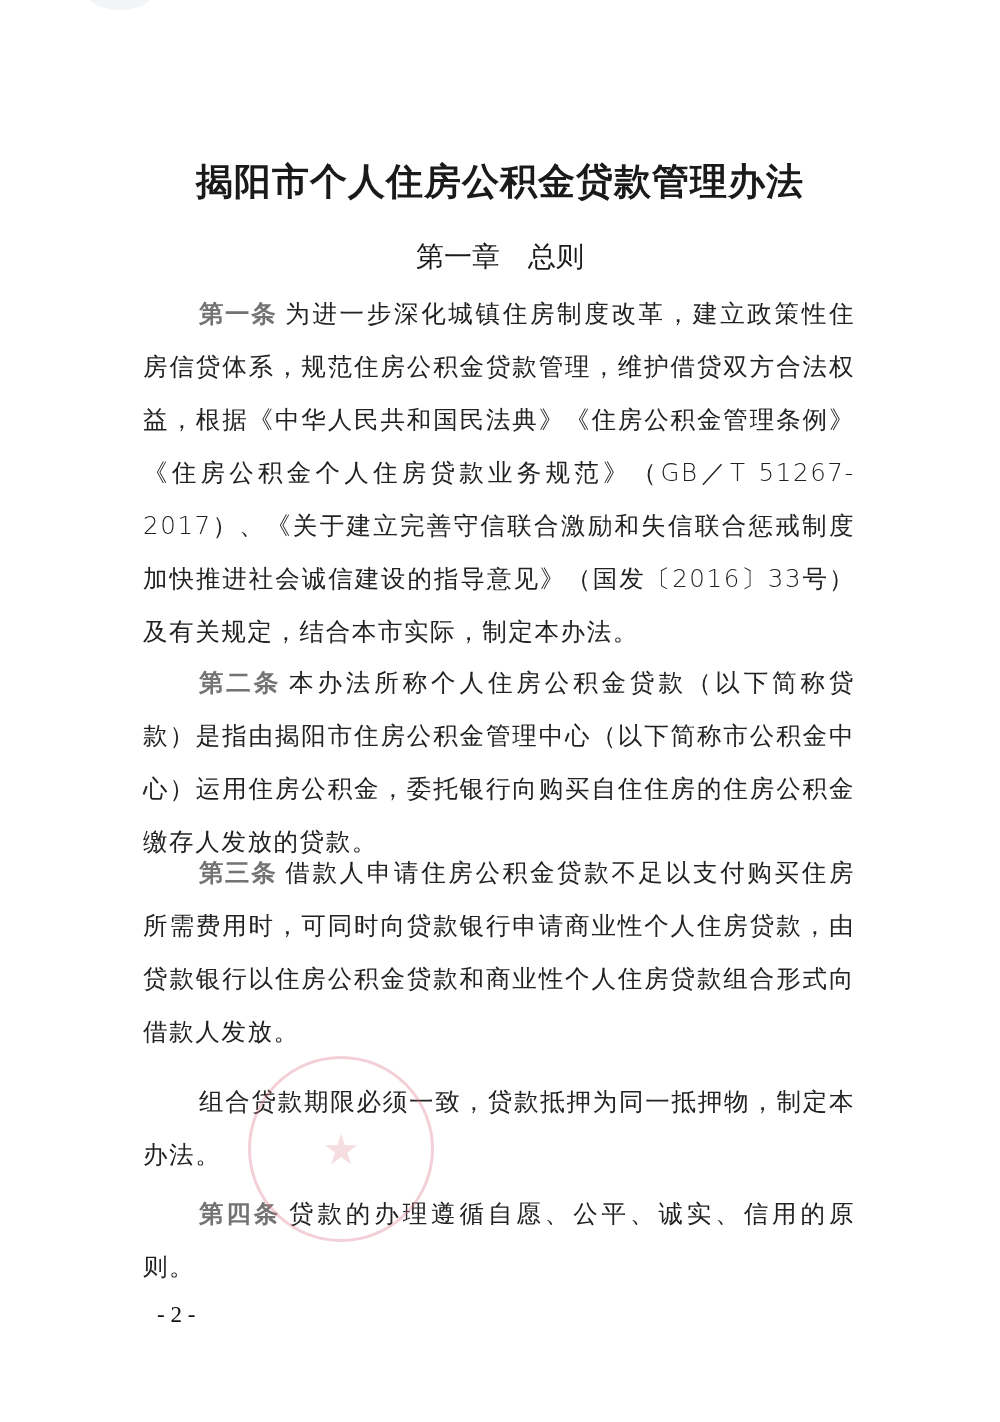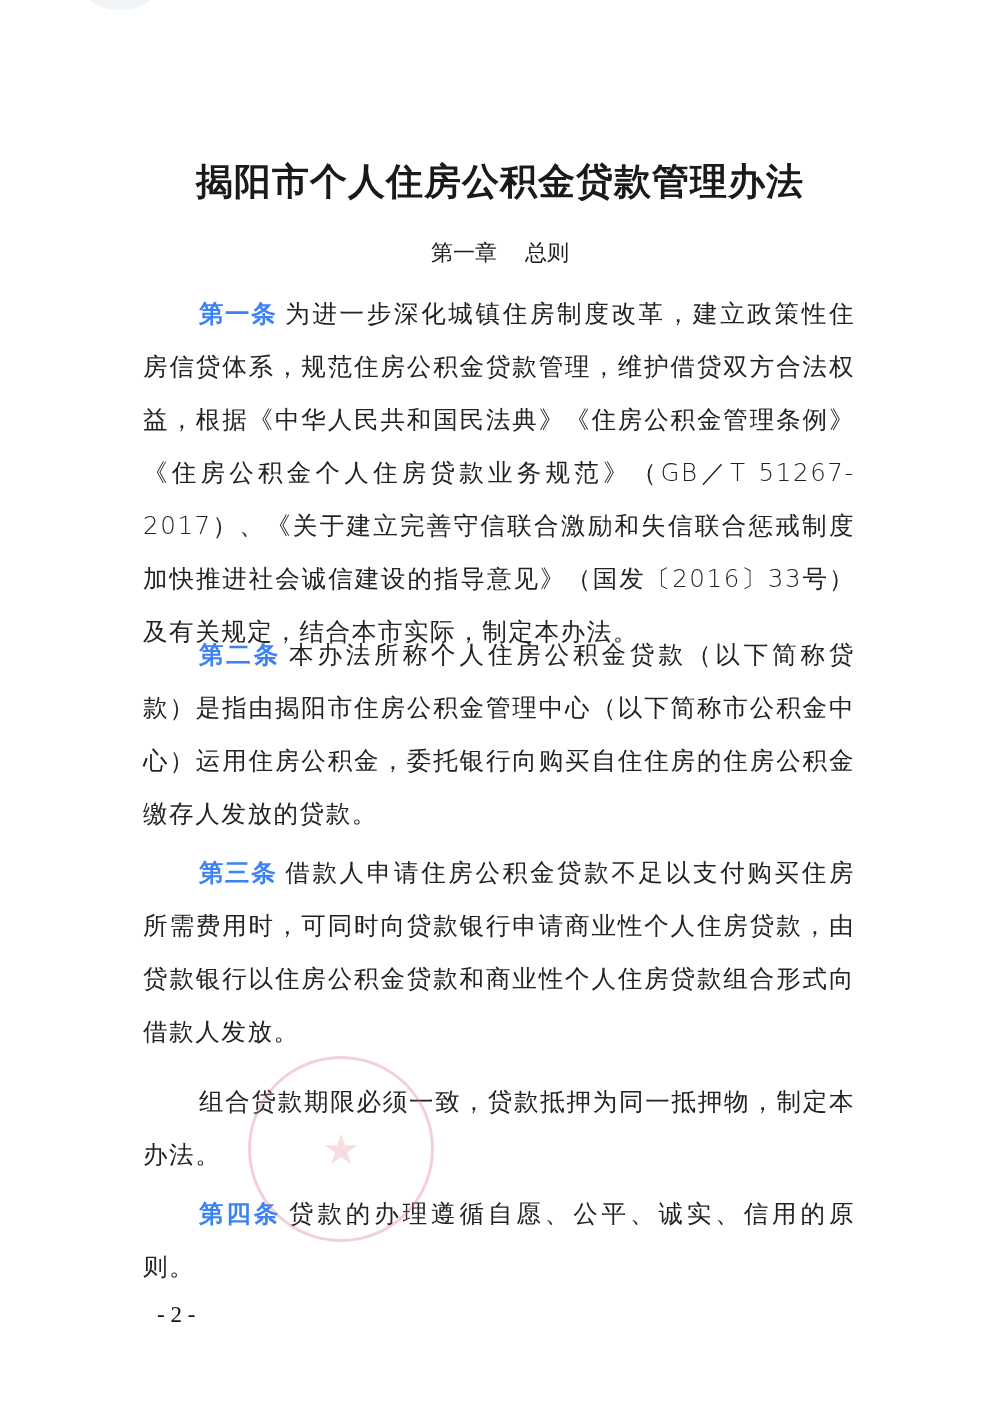--- a/index.html
+++ b/index.html
@@ -12,34 +12,34 @@
       position: absolute; left: 85px; top: -30px; width: 70px; height: 40px;
       border-radius: 50%; background: #e8eef4; opacity: 0.6;
     }
     .title {
       position: absolute; left: 0; width: 1000px; top: 132px;
       text-align: center; font-size: 37px; font-weight: bold; letter-spacing: 1px;
       font-family: Liberation Sans, sans-serif;
     }
     .chapter {
       position: absolute; left: 0; width: 1000px; top: 238px;
-      text-align: center; font-size: 22px;
+      text-align: center; font-size: 28px;
       font-family: "DejaVu Sans", sans-serif;
     }
     .chapter .gap { display: inline-block; width: 28px; }
     .para {
       position: absolute; left: 143px; width: 712px;
       font-size: 24.5px; line-height: 53px;
       text-indent: 56px; text-align: justify; text-align-last: left;
       font-family: "DejaVu Sans", sans-serif; font-weight: 300;
       letter-spacing: 1.6px; color: #222;
     }
     .para .art {
       font-weight: bold; font-family: "DejaVu Sans", sans-serif;
-      color: #3b82f6; margin-right: 8px; letter-spacing: 0.5px;
+      color: #737373; margin-right: 8px; letter-spacing: 0.5px;
     }
     .seal {
       position: absolute; left: 248px; top: 1056px; width: 186px; height: 186px;
       border-radius: 50%; border: 3px solid rgba(220, 120, 140, 0.35);
       box-sizing: border-box;
     }
     .seal-star {
       position: absolute; left: 50%; top: 50%; transform: translate(-50%, -50%);
       color: rgba(220, 120, 140, 0.25); font-size: 42px;
     }
@@ -56,21 +56,21 @@
 <h1 class="title">揭阳市个人住房公积金贷款管理办法</h1>
 
 <div class="chapter">
   <span>第一章</span><span class="gap"></span><span>总则</span>
 </div>
 
 <div class="para" style="top:287px;">
   <span class="art">第一条</span><span>为进一步深化城镇住房制度改革，建立政策性住房信贷体系，规范住房公积金贷款管理，维护借贷双方合法权益，根据《中华人民共和国民法典》《住房公积金管理条例》《住房公积金个人住房贷款业务规范》（GB／T 51267-2017）、《关于建立完善守信联合激励和失信联合惩戒制度加快推进社会诚信建设的指导意见》（国发〔2016〕33号）及有关规定，结合本市实际，制定本办法。</span>
 </div>
 
-<div class="para" style="top:628px;">
+<div class="para" style="top:656px;">
   <span class="art">第二条</span><span>本办法所称个人住房公积金贷款（以下简称贷款）是指由揭阳市住房公积金管理中心（以下简称市公积金中心）运用住房公积金，委托银行向购买自住住房的住房公积金缴存人发放的贷款。</span>
 </div>
 
 <div class="para" style="top:846px;">
   <span class="art">第三条</span><span>借款人申请住房公积金贷款不足以支付购买住房所需费用时，可同时向贷款银行申请商业性个人住房贷款，由贷款银行以住房公积金贷款和商业性个人住房贷款组合形式向借款人发放。</span>
 </div>
 
 <div class="para" style="top:1075px;">组合贷款期限必须一致，贷款抵押为同一抵押物，制定本办法。</div>
 
 <div class="para" style="top:1187px;">

